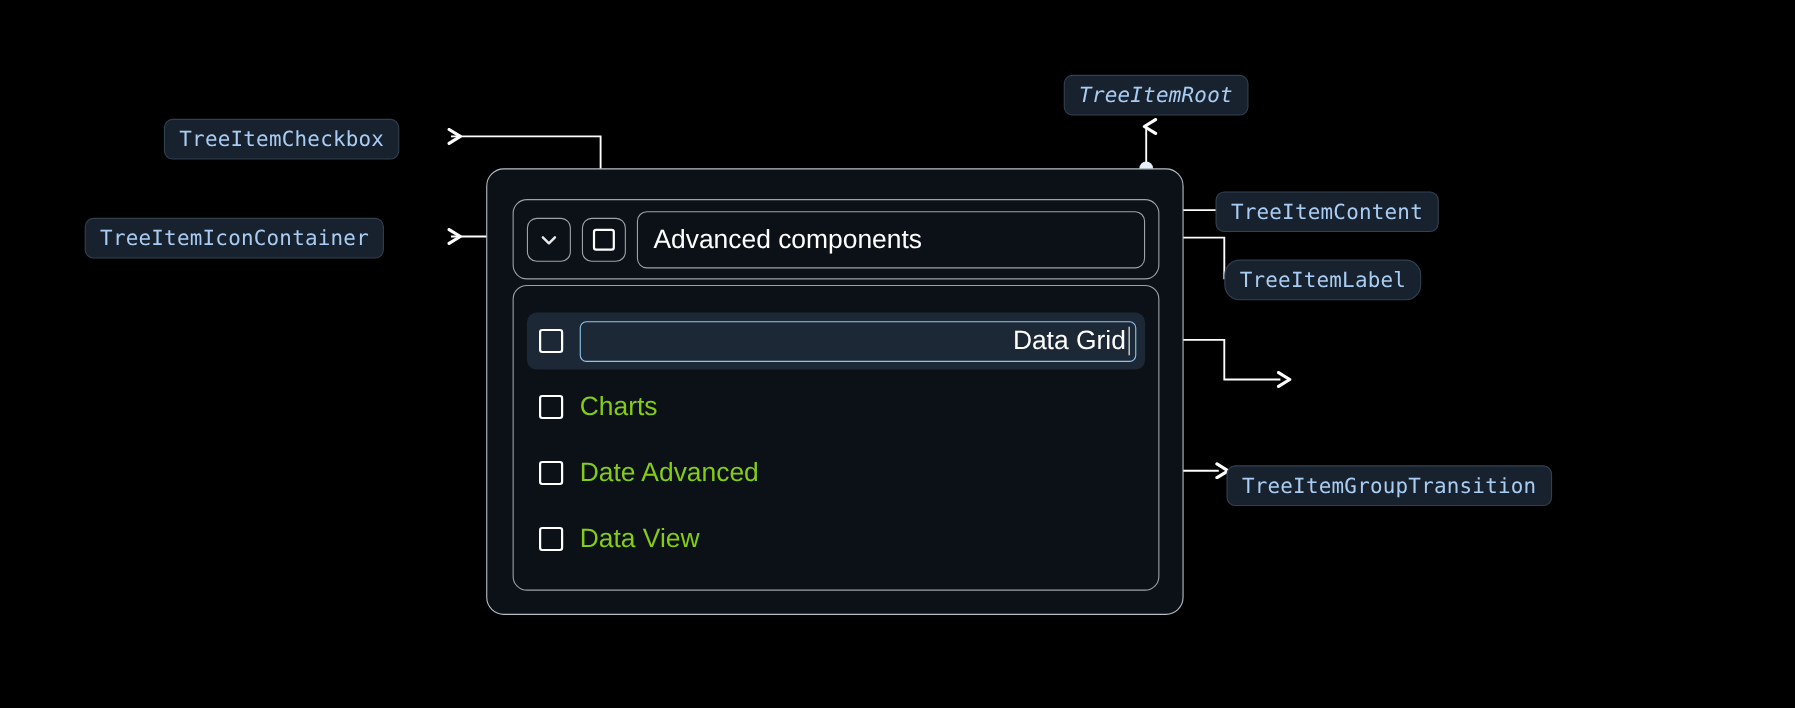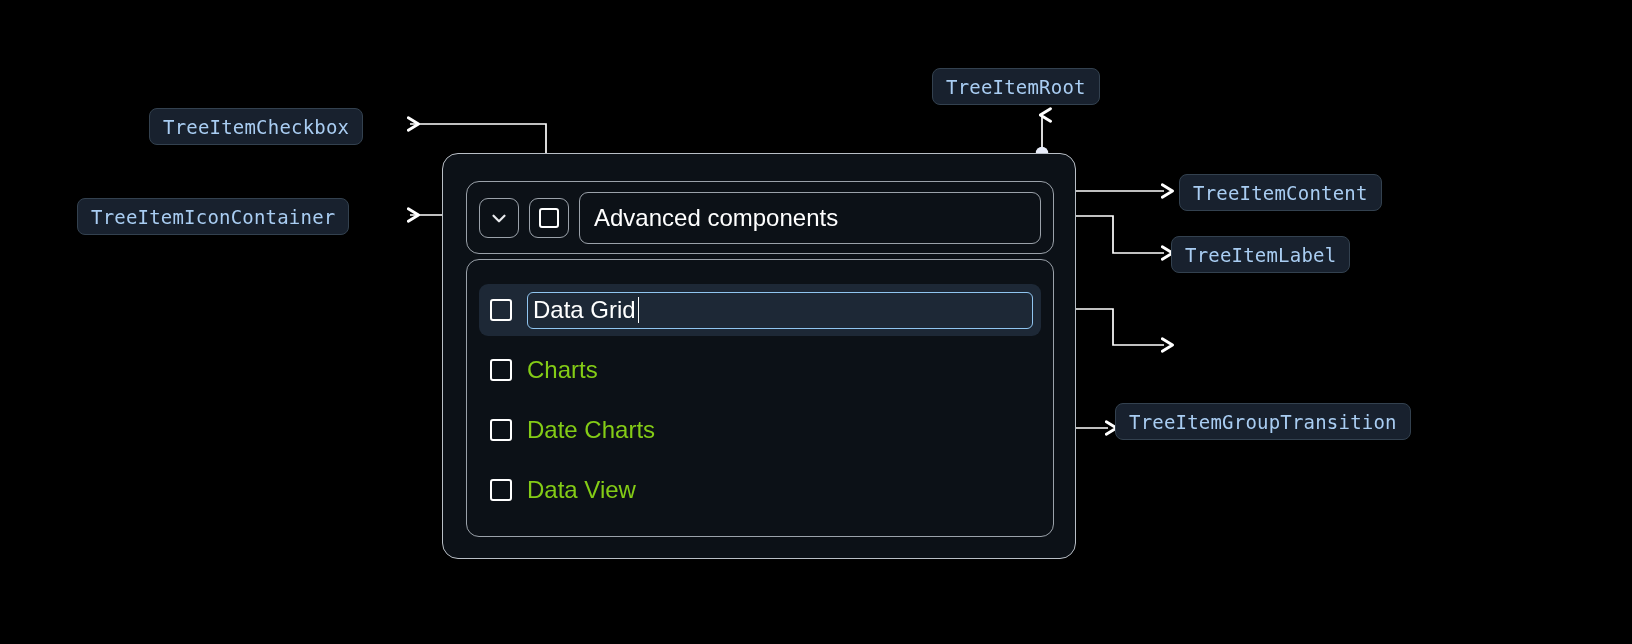--- a/index.html
+++ b/index.html
@@ -143,20 +143,21 @@
     box-sizing: border-box;
     flex: 1 1 auto;
     height: 37px;
     margin-right: 8px;
     border: 1.5px solid #90c5f0;
     border-radius: 6px;
     display: flex;
     align-items: center;
     padding: 0 5px;
     background: transparent;
+    justify-content: flex-end;
   }
   #label-input .val {
     color: #ffffff;
     font-size: 24px;
     line-height: 1;
   }
   .caret {
     display: inline-block;
     width: 1.5px;
     height: 26px;
@@ -195,21 +196,21 @@
         </span>
       </div>
 
       <div class="tree-row">
         <span class="cbx"></span>
         <span class="row-label">Charts</span>
       </div>
 
       <div class="tree-row">
         <span class="cbx"></span>
-        <span class="row-label">Date Charts</span>
+        <span class="row-label">Date Advanced</span>
       </div>
 
       <div class="tree-row">
         <span class="cbx"></span>
         <span class="row-label">Data View</span>
       </div>
 
     </div>
   </div>
 
@@ -249,26 +250,26 @@
       <circle cx="1054" cy="428" r="6.2" fill="#e9eefb" stroke="none"></circle>
     </g>
   </svg>
 
   <div class="chip" style="left:77px;   top:198px;">
     <span>TreeItemIconContainer</span>
   </div>
   <div class="chip" style="left:149px;  top:108px;">
     <span>TreeItemCheckbox</span>
   </div>
-  <div class="chip" style="left:932px;  top:68px;">
+  <div class="chip" style="left:967px;  top:68px;font-style:italic;">
     <span>TreeItemRoot</span>
   </div>
-  <div class="chip" style="left:1179px; top:174px;">
+  <div class="chip" style="left:1105px; top:174px;">
     <span>TreeItemContent</span>
   </div>
-  <div class="chip" style="left:1171px; top:236px;">
+  <div class="chip" style="left:1113px; top:236px;border-radius:14px;">
     <span>TreeItemLabel</span>
   </div>
-  <div class="chip" style="left:1115px; top:403px;">
+  <div class="chip" style="left:1115px; top:423px;">
     <span>TreeItemGroupTransition</span>
   </div>
 
 </div>
 
 </body></html>

